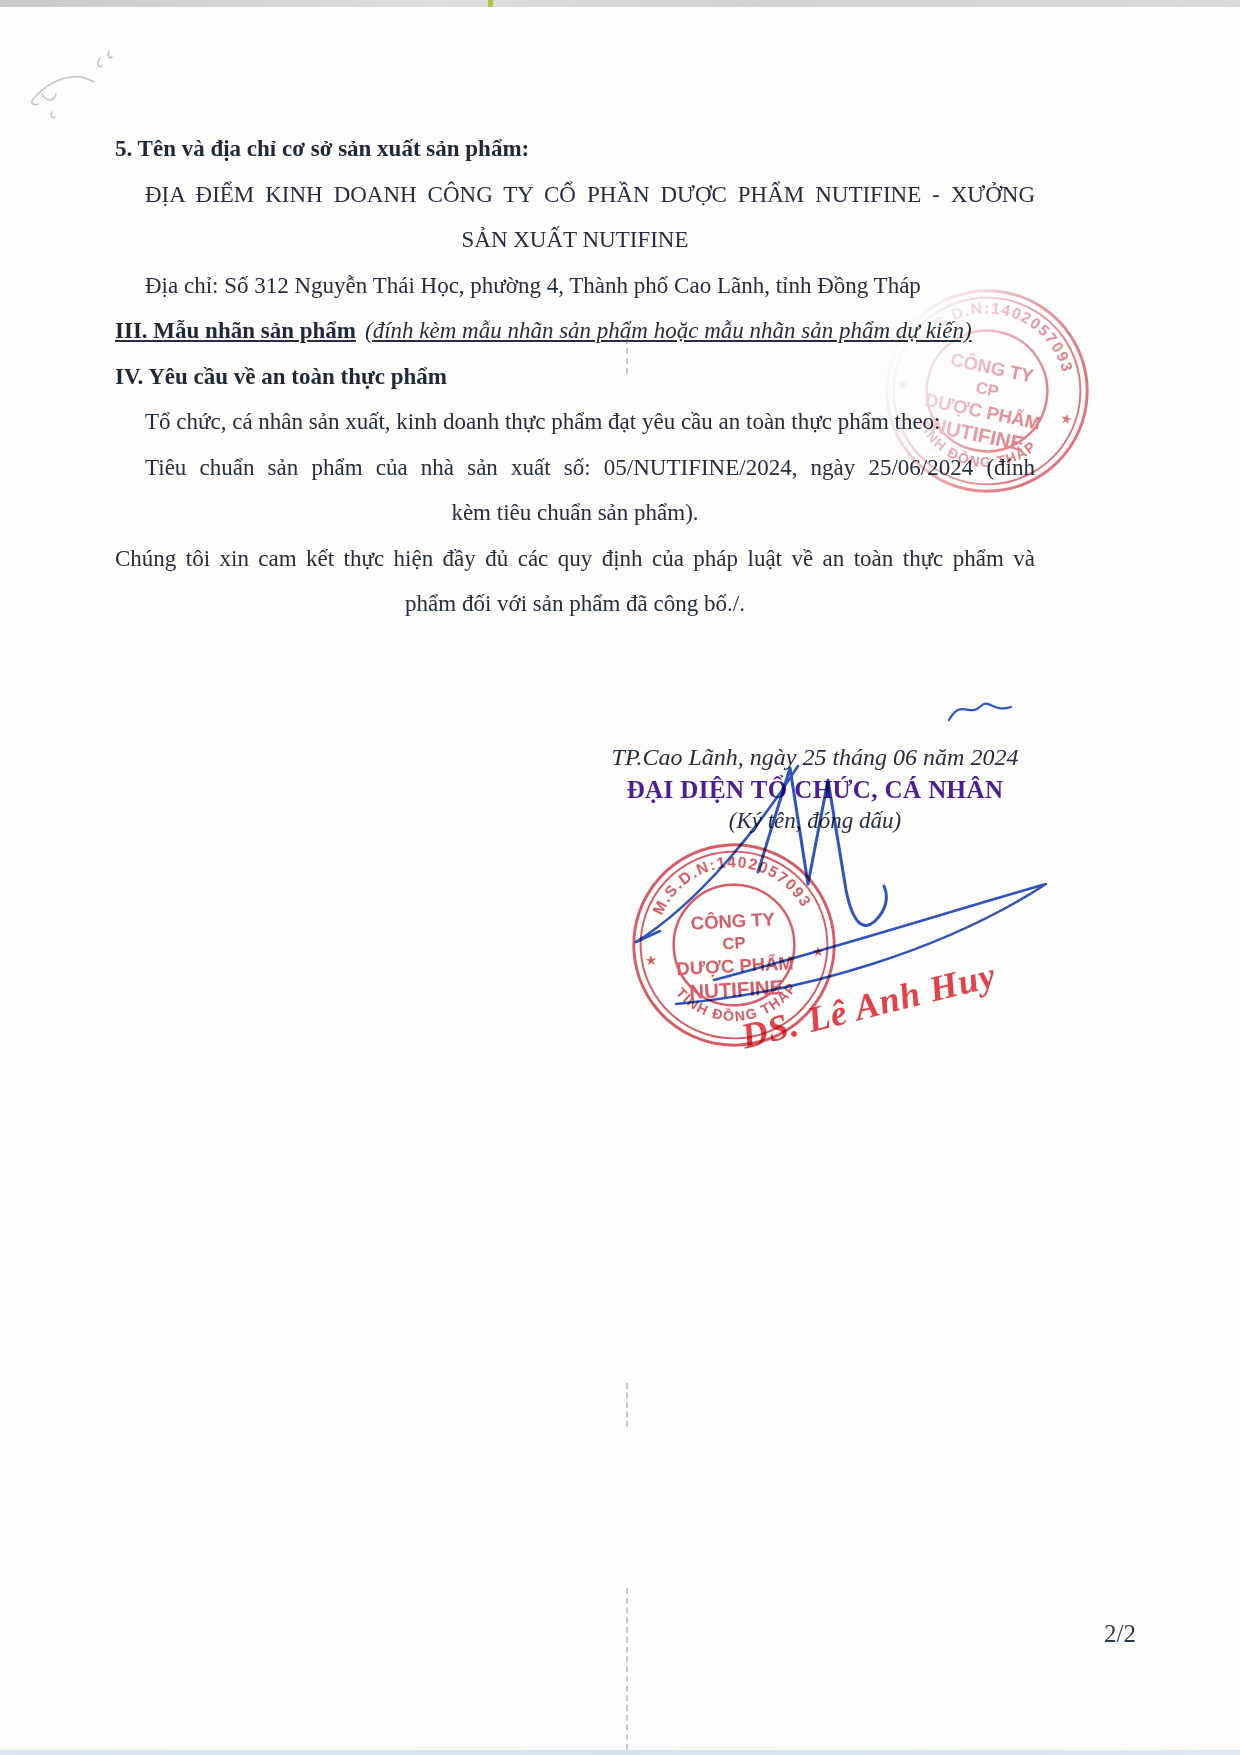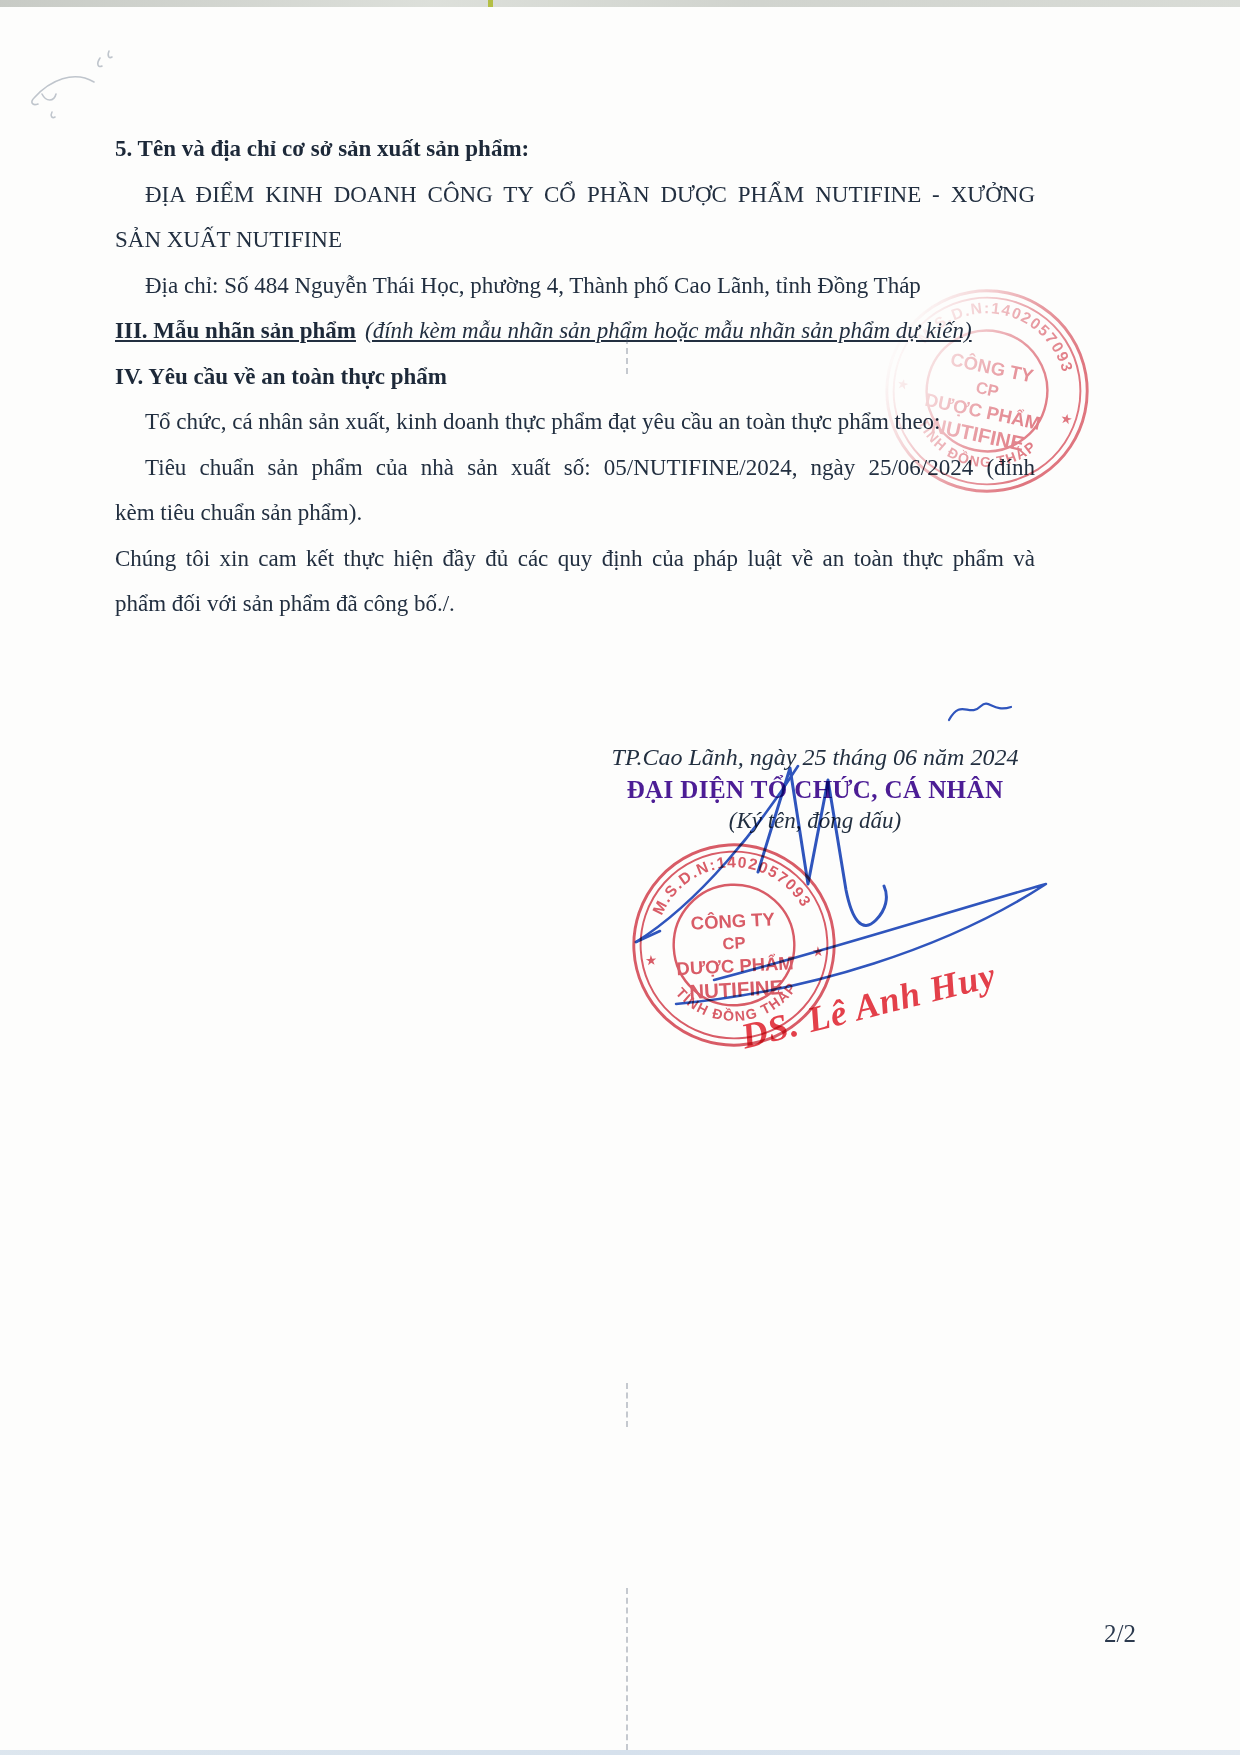--- a/index.html
+++ b/index.html
@@ -17,21 +17,21 @@
   .fold { position:absolute; left:626px; width:0; border-left:2px dashed rgba(70,82,104,.30); }
 
   
   .content { position:absolute; left:115px; top:126px; width:920px;
     font-size:23px; line-height:45.5px; }
   .content p { margin:0; }
   .b { font-weight:bold; color:#1d2939; }
   .it { font-style:italic; }
   .indent { text-indent:30px; }
   .jline { display:block; text-align:justify; text-align-last:justify; }
-  .nline { display:block; }
+  .nline { display:block;text-align:center; }
   .nowrap { white-space:nowrap;text-decoration:underline; }
   .note-gap { margin-left:9px; }
 
   
   .sig-block { position:absolute; left:575px; top:742px; width:480px; text-align:center; }
   .dateline { font-style:italic; font-size:24px; line-height:31px; white-space:nowrap; }
   .rep { font-weight:bold; font-size:25px; line-height:33px; letter-spacing:.4px; white-space:nowrap; color:#4c1d95; }
   .signnote { font-style:italic; font-size:23px; line-height:30px; }
 
   
@@ -75,21 +75,21 @@
   </svg>
 
   <div class="content">
     <p class="b">5. Tên và địa chỉ cơ sở sản xuất sản phẩm:</p>
 
     <p>
       <span class="jline indent">ĐỊA ĐIỂM KINH DOANH CÔNG TY CỔ PHẦN DƯỢC PHẨM NUTIFINE - XƯỞNG</span>
       <span class="nline">SẢN XUẤT NUTIFINE</span>
     </p>
 
-    <p class="indent">Địa chỉ: Số 484 Nguyễn Thái Học, phường 4, Thành phố Cao Lãnh, tỉnh Đồng Tháp</p>
+    <p class="indent">Địa chỉ: Số 312 Nguyễn Thái Học, phường 4, Thành phố Cao Lãnh, tỉnh Đồng Tháp</p>
 
     <p class="nowrap">
       <span class="b">III. Mẫu nhãn sản phẩm</span><span class="it note-gap">(đính kèm mẫu nhãn sản phẩm hoặc mẫu nhãn sản phẩm dự kiến)</span>
     </p>
 
     <p class="b">IV. Yêu cầu về an toàn thực phẩm</p>
 
     <p class="indent">Tổ chức, cá nhân sản xuất, kinh doanh thực phẩm đạt yêu cầu an toàn thực phẩm theo:</p>
 
     <p>

